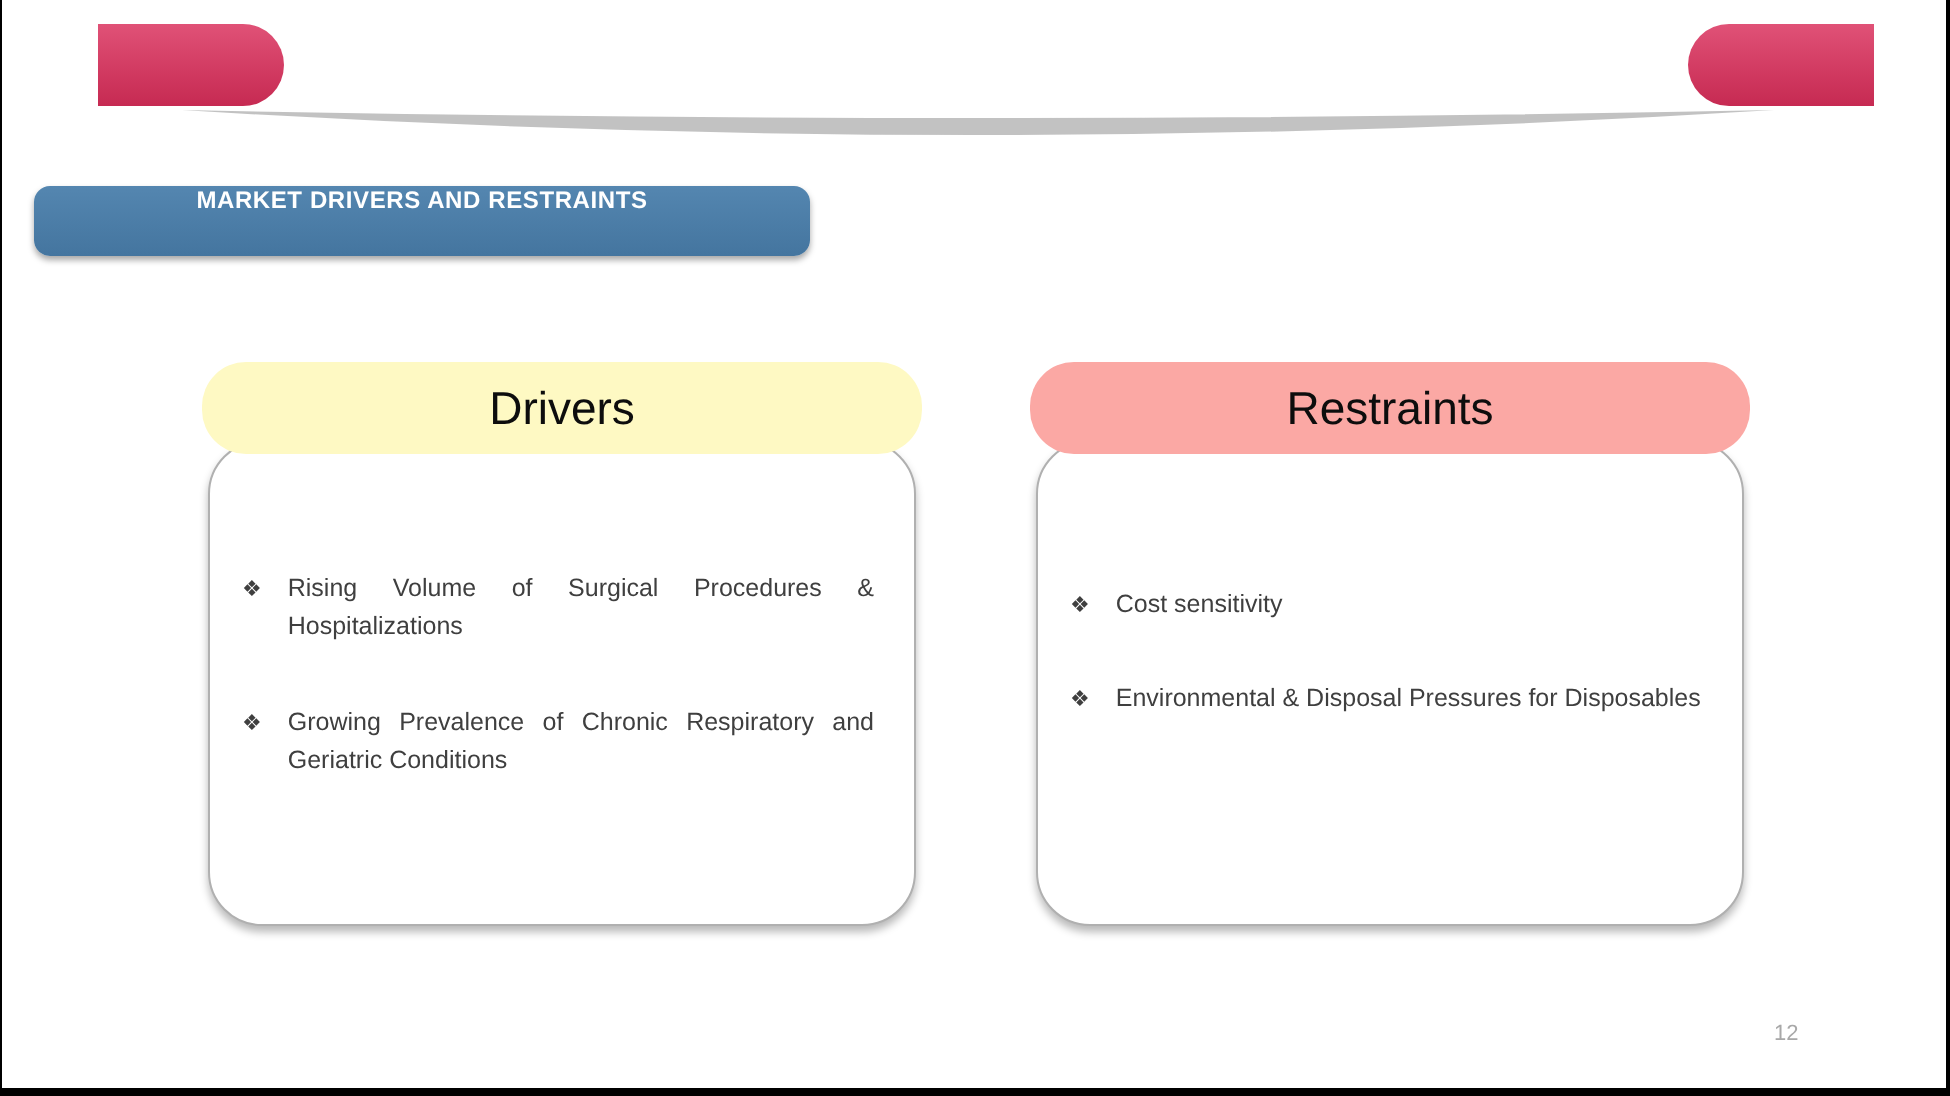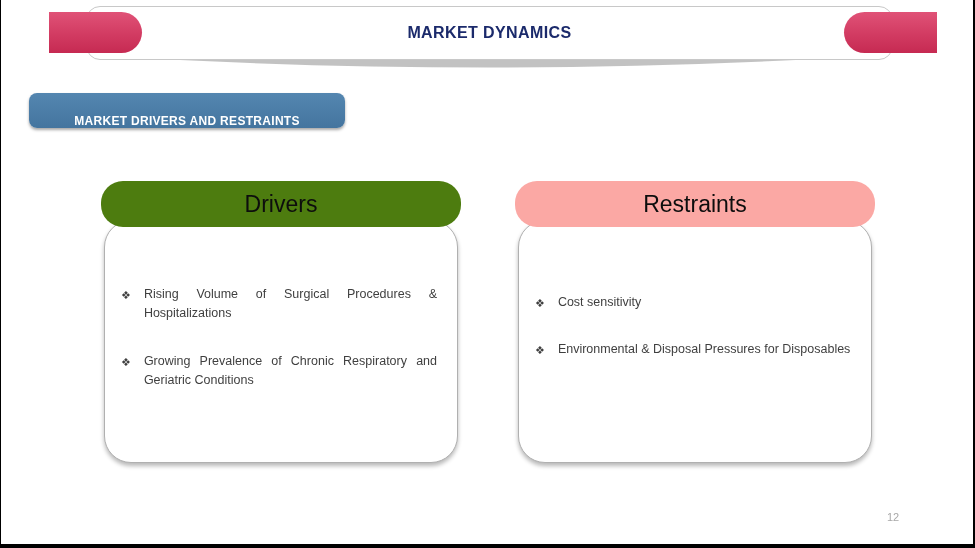--- a/index.html
+++ b/index.html
@@ -35,26 +35,26 @@
     position:absolute; top:12px; height:41px;
     background:linear-gradient(180deg,#e05277 0%, #d23b62 55%, #c62a52 100%);
     z-index:3;
   }
   .ribbon-end.left  { left:48px;  width:93px; border-radius:0 21px 21px 0; }
   .ribbon-end.right { left:843px; width:93px; border-radius:21px 0 0 21px; }
   .header-swoosh { position:absolute; left:78px; top:54px; z-index:1; }
 
   
   .section-ribbon {
-    position:absolute; left:28px; top:93px;
-    width:316px; height:35px;
+    position:absolute; left:16px; top:93px;
+    width:388px; height:35px;
     background:linear-gradient(180deg,#5486b0 0%, #44759f 100%);
     border-radius:8px;
     box-shadow:0 2px 3px rgba(0,0,0,0.35);
-    display:flex; align-items:flex-end; justify-content:center;
+    display:flex; align-items:flex-start; justify-content:center;
   }
   .section-ribbon-label {
     color:#ffffff; font-size:12px; font-weight:bold; letter-spacing:0.3px;
   }
 
   
   .card { position:absolute; top:181px; width:360px; height:282px; }
   .card.drivers    { left:100px; }
   .card.restraints { left:514px; }
   .card-header {
@@ -91,33 +91,30 @@
     color:#a8a8a8; font-size:11px;
   }
 </style>
 </head>
 <body>
 
 <div class="slide">
 
   <div class="ribbon-end left"></div>
   <div class="ribbon-end right"></div>
-  <div class="header-bar">
-    <span class="header-title">MARKET DYNAMICS</span>
-  </div>
   <svg class="header-swoosh" width="820" height="26" aria-hidden="true">
     <path d="M12,1 Q410,9 808,1 Q410,26 12,1" fill="#8f8f8f" opacity="0.55"></path>
   </svg>
 
   <div class="section-ribbon">
     <span class="section-ribbon-label">MARKET DRIVERS AND RESTRAINTS</span>
   </div>
 
   <div class="card drivers">
-    <div class="card-header" style="background: #4d7c0f;">
+    <div class="card-header" style="background: #fef9c3;">
       <span class="card-title">Drivers</span>
     </div>
     <div class="card-body">
       <div class="bullet-item">
         <span class="bullet-glyph">❖</span>
         <span class="bullet-text">Rising Volume of Surgical Procedures &amp; Hospitalizations</span>
       </div>
       <div class="bullet-item">
         <span class="bullet-glyph">❖</span>
         <span class="bullet-text">Growing Prevalence of Chronic Respiratory and Geriatric Conditions</span>

